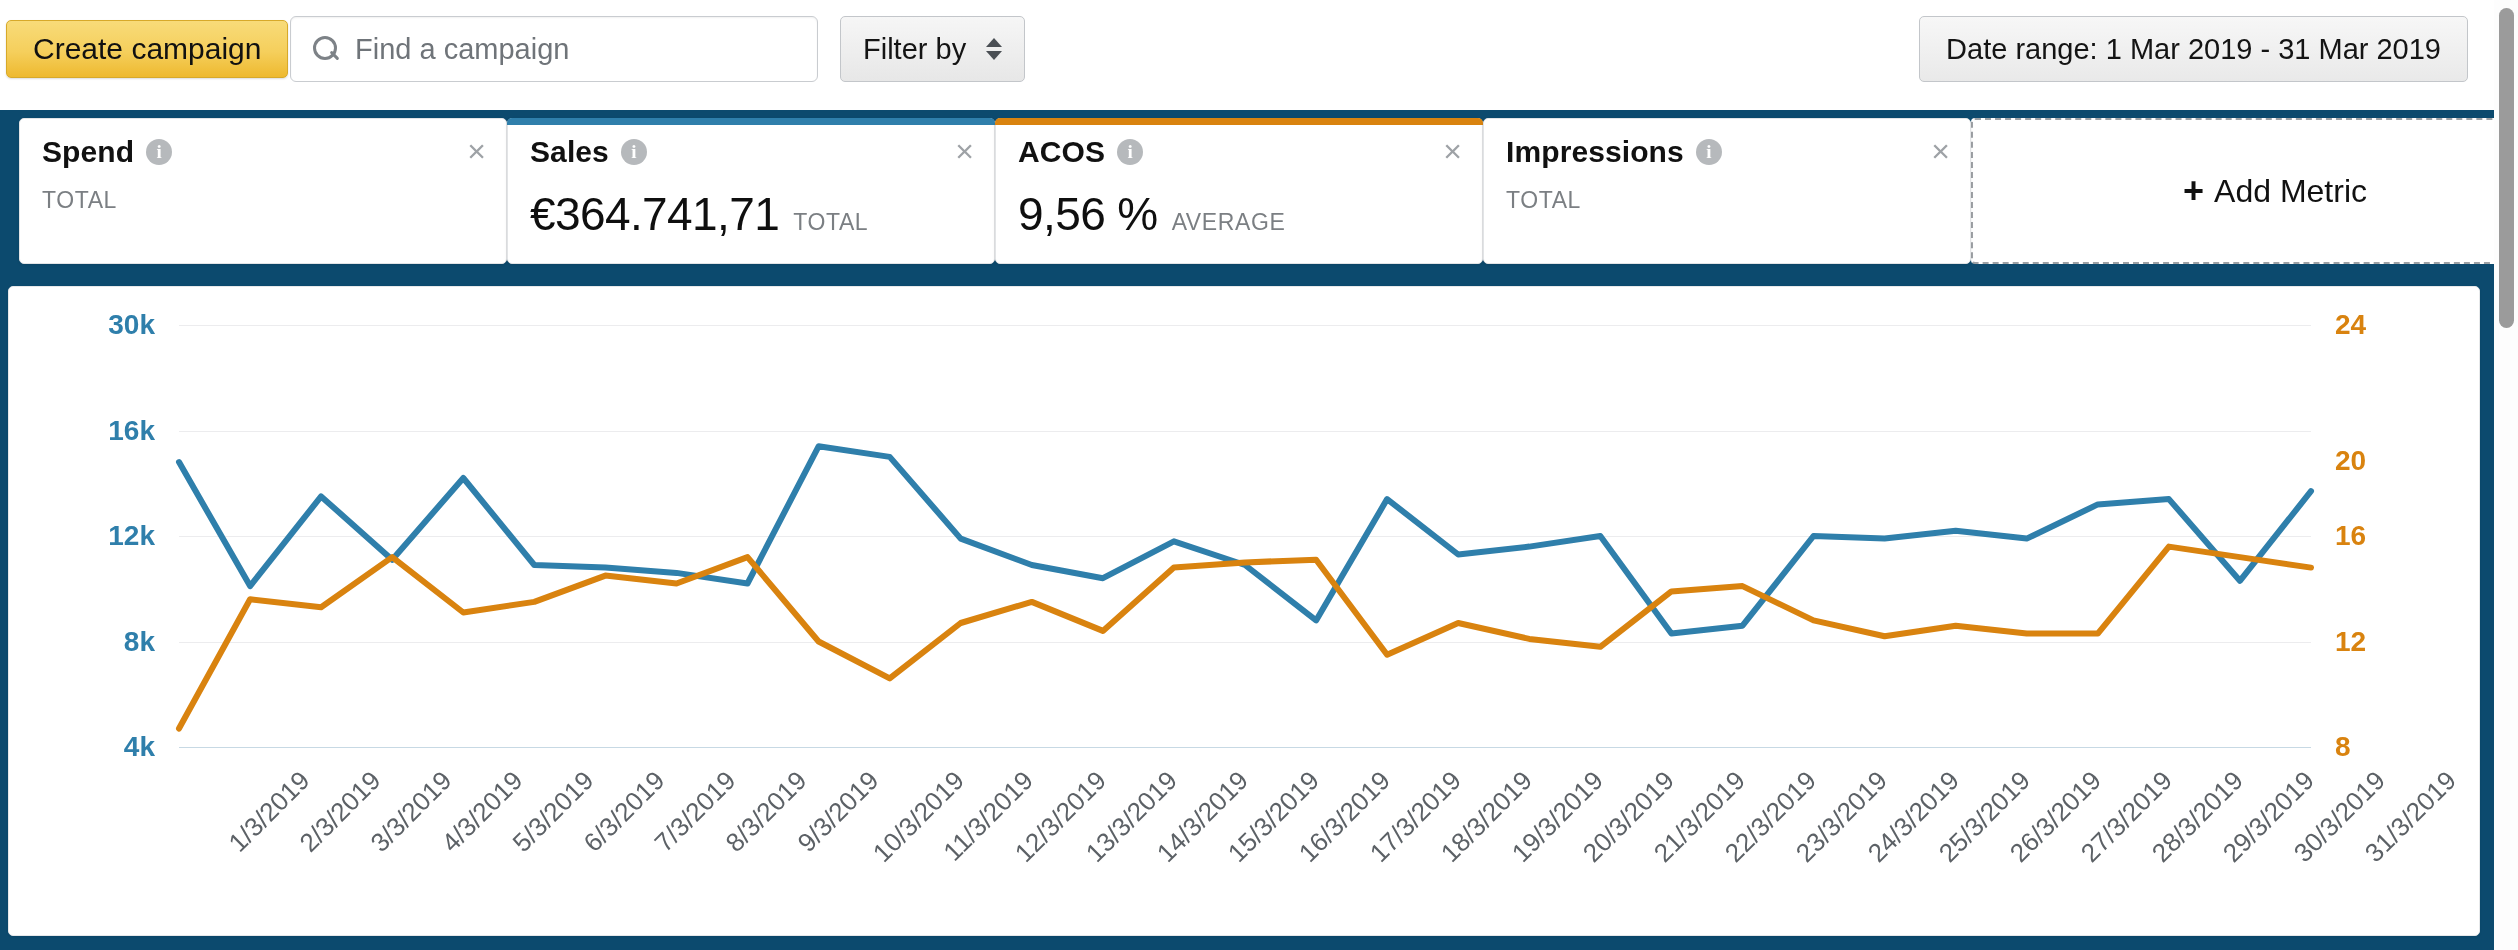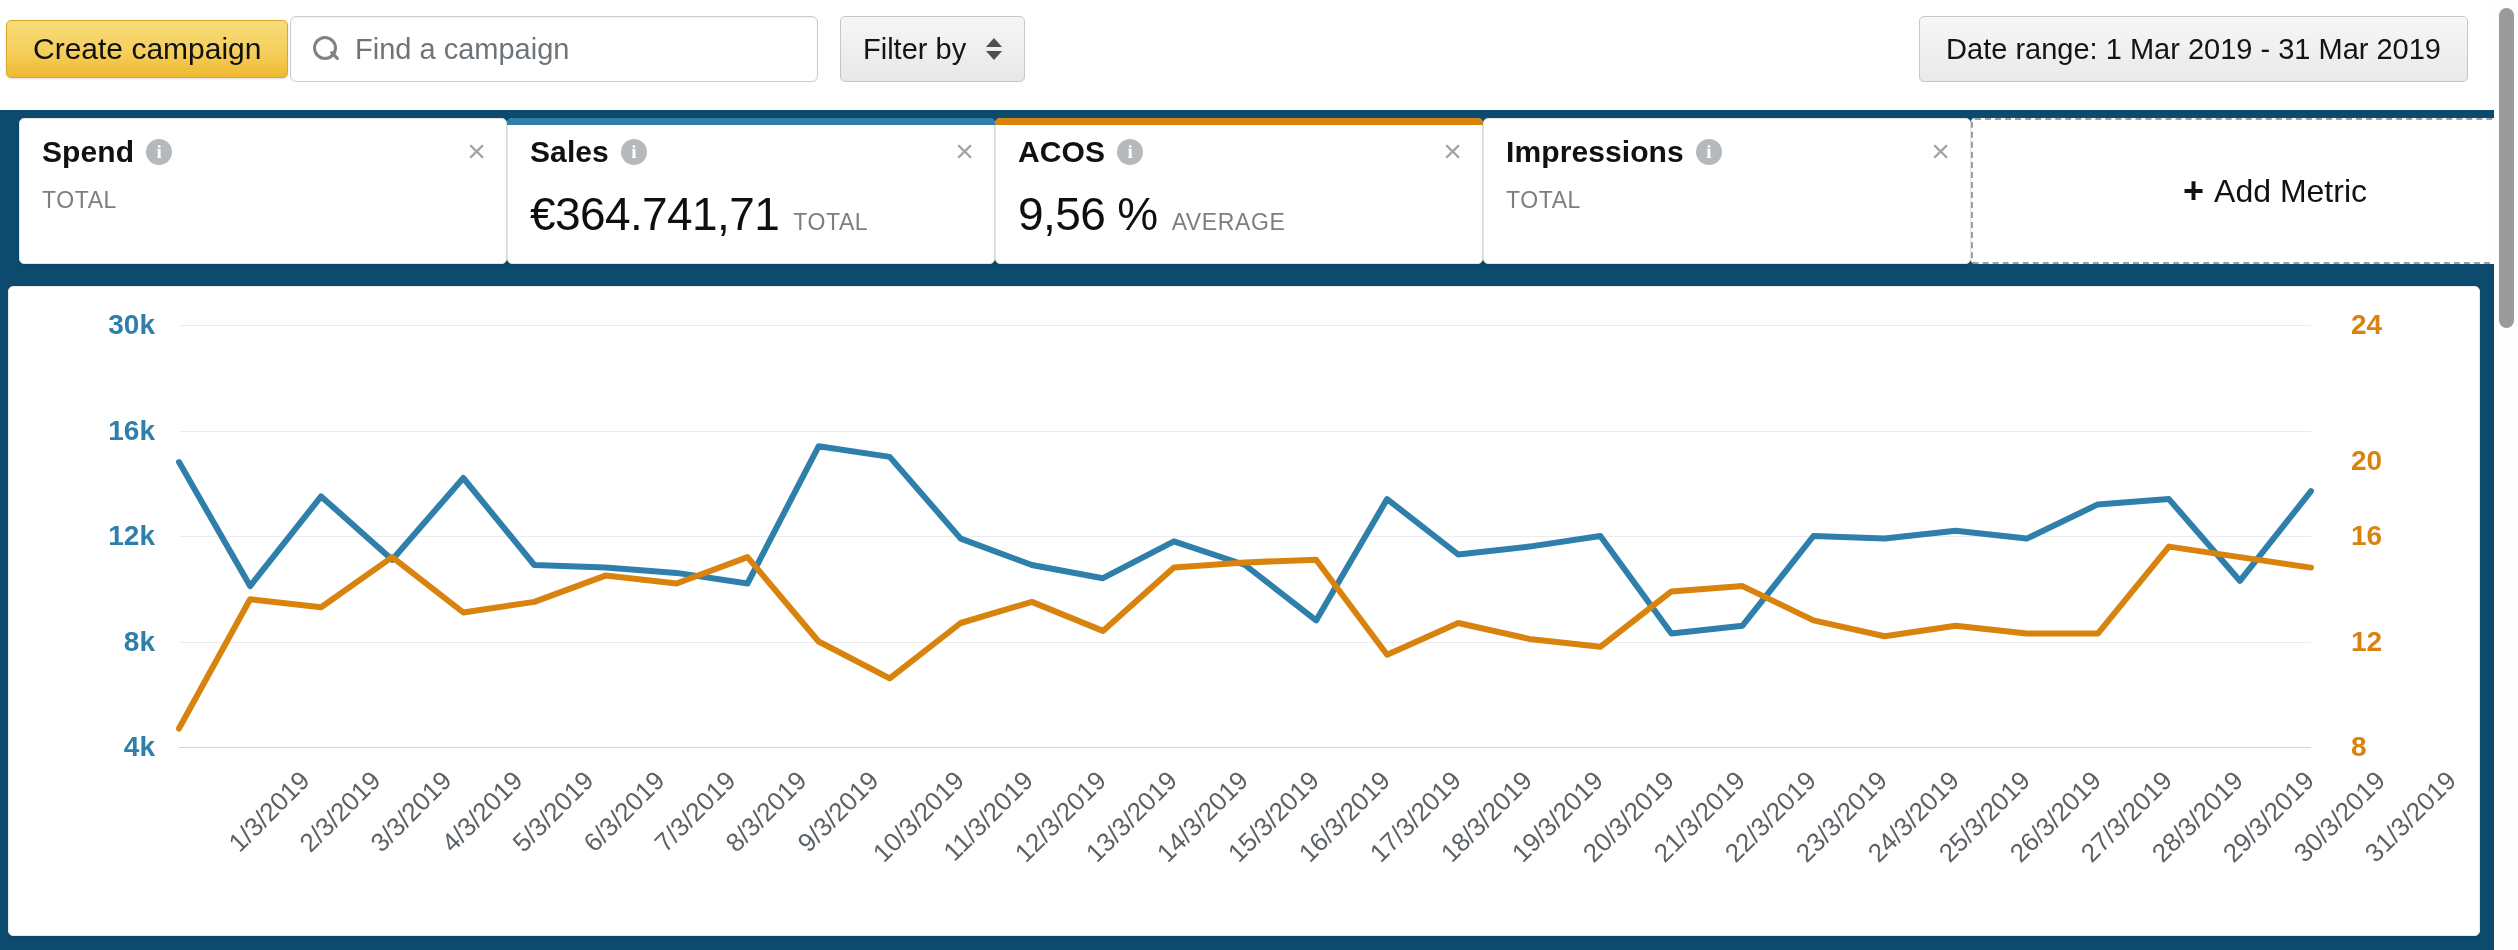--- a/index.html
+++ b/index.html
@@ -118,21 +118,21 @@
     background: #fff; border: 1px solid #e6e8ea; border-radius: 5px;
     box-shadow: 0 1px 3px rgba(0,0,0,.07);
     overflow: hidden;
   }
   .plot { position: absolute; left: 0; top: 0; width: 2472px; height: 650px; }
   .ytick {
     position: absolute; font-size: 28px; font-weight: 700; transform: translateY(-50%);
     white-space: nowrap;
   }
   .ytick.left  { color: #2f7fab; right: auto; left: 36px; width: 110px; text-align: right; }
-  .ytick.right { color: #d9830f; left: auto; right: 20px; width: 110px; text-align: left; }
+  .ytick.right { color: #d9830f; left: auto; right: 36px; width: 110px; text-align: left; }
   .gridline { position: absolute; left: 170px; right: 170px; height: 1px; background: #ececee; }
   .gridline.base { background: #c7d9e4; }
   .xlabels { position: absolute; left: 0; top: 0; width: 2472px; height: 650px; }
   .xlabel {
     position: absolute; font-size: 26px; color: #5c6166;
     transform: rotate(-45deg); transform-origin: 100% 0;
     white-space: nowrap; text-align: right;
   }
   .scrollbar-track {
     position: absolute; right: 0; top: 0; width: 24px; height: 950px; background: #fdfdfd;

